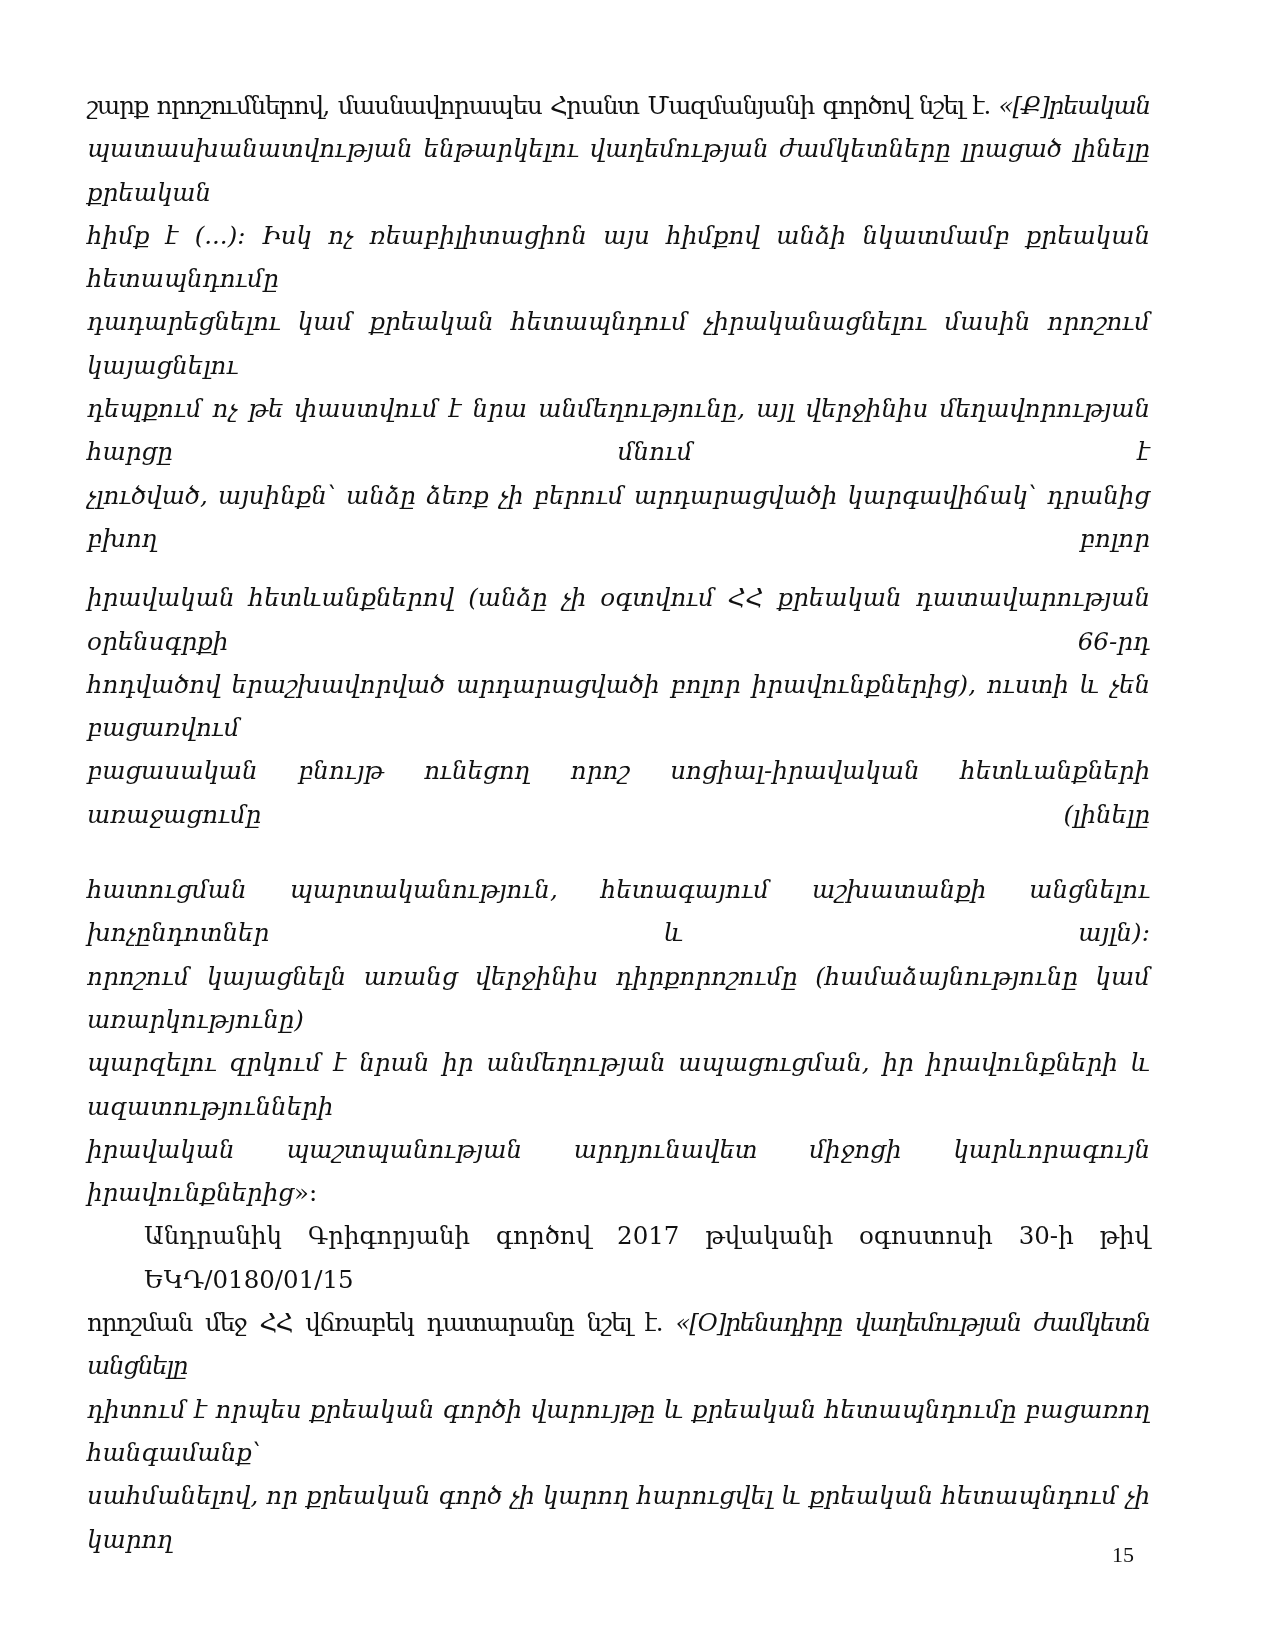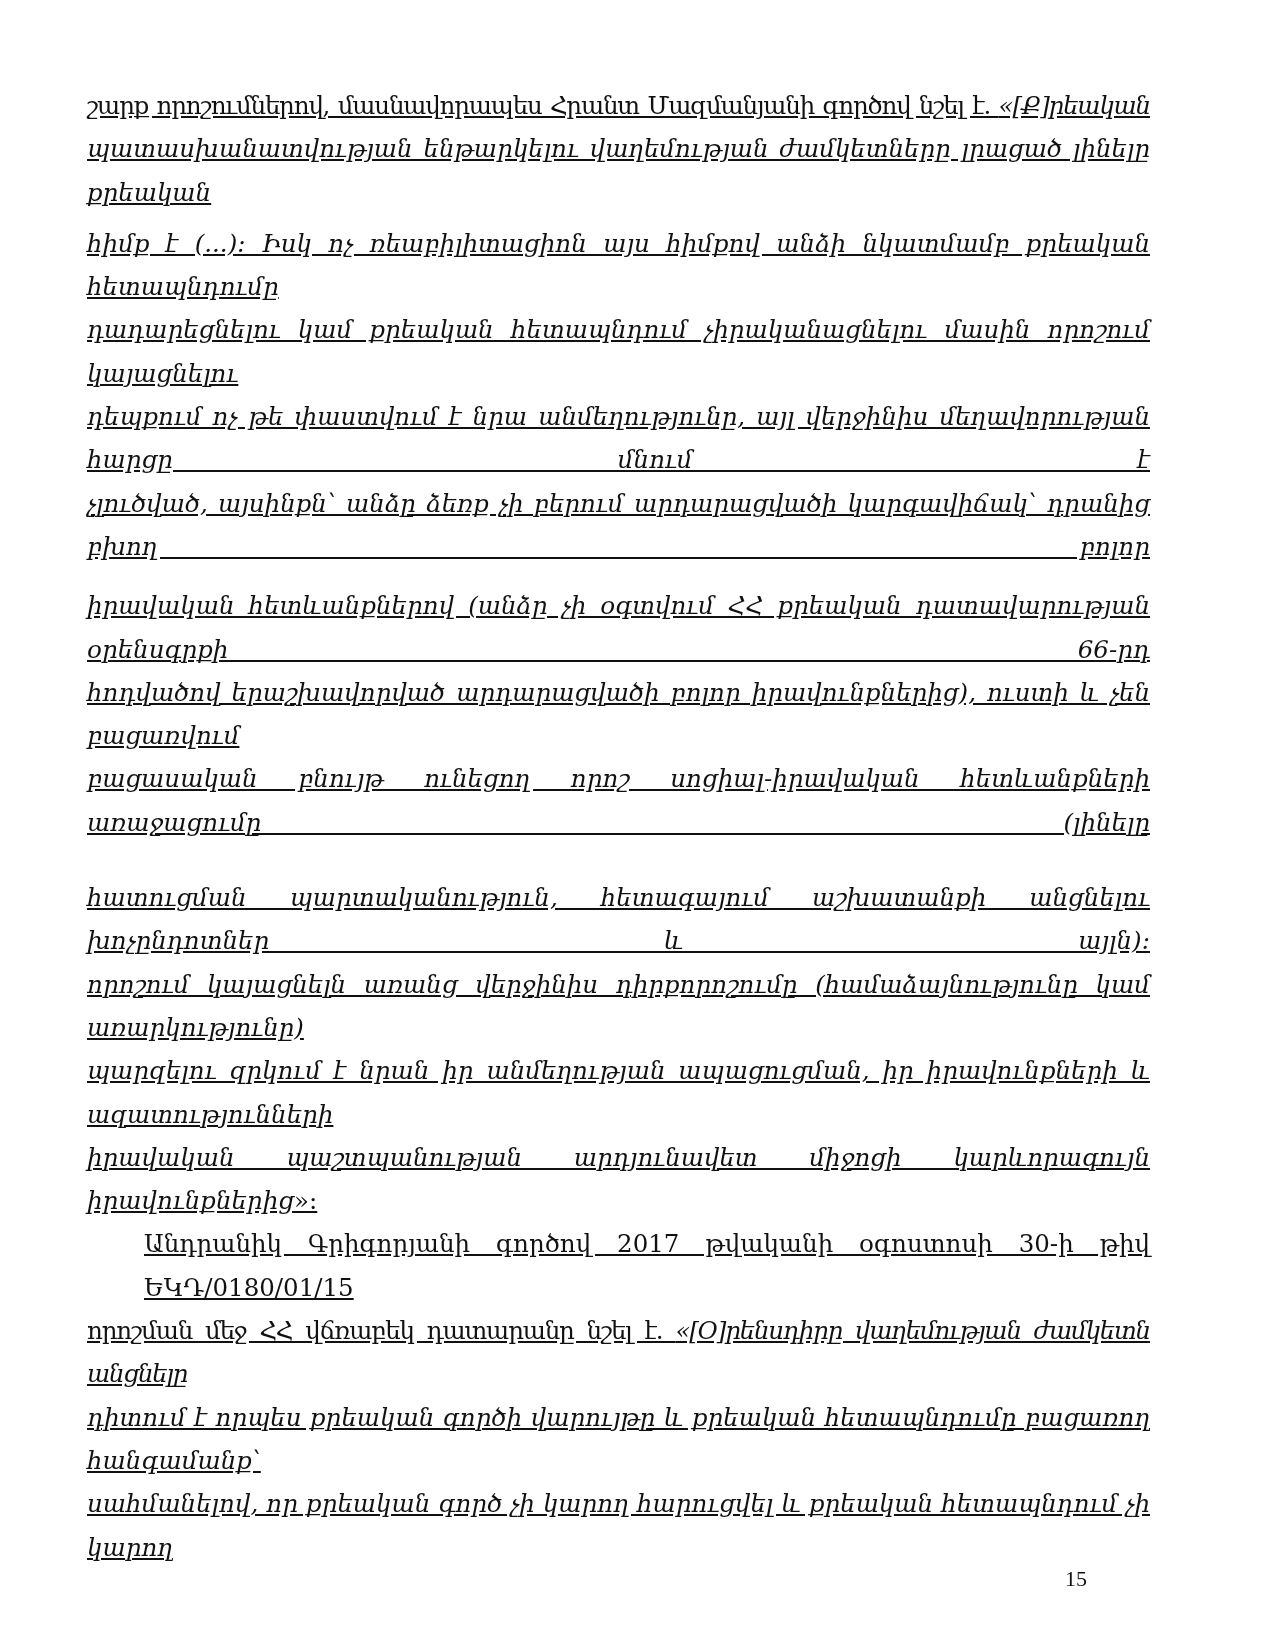--- a/index.html
+++ b/index.html
@@ -3,38 +3,38 @@
 <meta charset="utf-8">
 <style>
   html, body { margin: 0; padding: 0; background: #ffffff; }
   body { width: 1275px; height: 1650px; position: relative; overflow: hidden; }
   .page {
     position: absolute; left: 87px; top: 84px; width: 1063px;
     font-family: "DejaVu Serif", "Liberation Serif", serif;
     font-size: 24.5px; line-height: 43.3px; color: #111111;
     text-align: justify;
   }
-  .para { margin: 0; text-decoration: underline; }
+  .para { margin: 0; }
   .it { font-style: italic; }
   .line { display: block; text-align: justify; text-align-last: justify; white-space: nowrap; }
   .line.last { text-align-last: left; }
   .line span { white-space: normal; }
   .pagenum {
-    position: absolute; left: 1065px; top: 1542px;
-    font-family: "Liberation Serif", serif; font-size: 22px; color: #111; margin-top: 24px;
+    position: absolute; left: 1112px; top: 1542px;
+    font-family: "Liberation Serif", serif; font-size: 22px; color: #111;
   }
 </style>
 </head>
 <body>
 
 <div class="page" id="page">
     <div class="para">
       <div class="line" style="white-space: nowrap; letter-spacing: -1.2px;"><span>շարք որոշումներով, մասնավորապես Հրանտ Մազմանյանի գործով նշել է. </span><span class="it">«[Ք]րեական</span></div>
       <div class="line" style="white-space: nowrap;"><span class="it">պատասխանատվության ենթարկելու վաղեմության ժամկետները լրացած լինելը քրեական</span></div>
-      <div class="line" style="white-space: nowrap; margin-top: 8px;"><span class="it">հիմք է (...)։ Իսկ ոչ ռեաբիլիտացիոն այս հիմքով անձի նկատմամբ քրեական հետապնդումը</span></div>
+      <div class="line" style="white-space: nowrap;"><span class="it">հիմք է (...)։ Իսկ ոչ ռեաբիլիտացիոն այս հիմքով անձի նկատմամբ քրեական հետապնդումը</span></div>
       <div class="line" style="white-space: nowrap;"><span class="it">դադարեցնելու կամ քրեական հետապնդում չիրականացնելու մասին որոշում կայացնելու</span></div>
       <div class="line" style="white-space: nowrap;"><span class="it">դեպքում ոչ թե փաստվում է նրա անմեղությունը, այլ վերջինիս մեղավորության հարցը մնում է</span></div>
       <div class="line" style="white-space: nowrap;"><span class="it">չլուծված, այսինքն՝ անձը ձեռք չի բերում արդարացվածի կարգավիճակ՝ դրանից բխող բոլոր</span></div>
       <div class="line" style="white-space: nowrap; margin-top: 16px;"><span class="it">իրավական հետևանքներով (անձը չի օգտվում ՀՀ քրեական դատավարության օրենսգրքի 66-րդ</span></div>
       <div class="line" style="white-space: nowrap;"><span class="it">հոդվածով երաշխավորված արդարացվածի բոլոր իրավունքներից), ուստի և չեն բացառվում</span></div>
       <div class="line" style="white-space: nowrap;"><span class="it">բացասական բնույթ ունեցող որոշ սոցիալ-իրավական հետևանքների առաջացումը (լինելը</span></div>
       <div class="line" style="white-space: nowrap; margin-top: 32px;"><span class="it">հատուցման պարտականություն, հետագայում աշխատանքի անցնելու խոչընդոտներ և այլն)։</span></div>
       <div class="line" style="white-space: nowrap;"><span class="it">որոշում կայացնելն առանց վերջինիս դիրքորոշումը (համաձայնությունը կամ առարկությունը)</span></div>
       <div class="line" style="white-space: nowrap;"><span class="it">պարզելու զրկում է նրան իր անմեղության ապացուցման, իր իրավունքների և ազատությունների</span></div>
       <div class="line last" style="white-space: nowrap;"><span class="it">իրավական պաշտպանության արդյունավետ միջոցի կարևորագույն իրավունքներից</span><span>»։</span></div>

